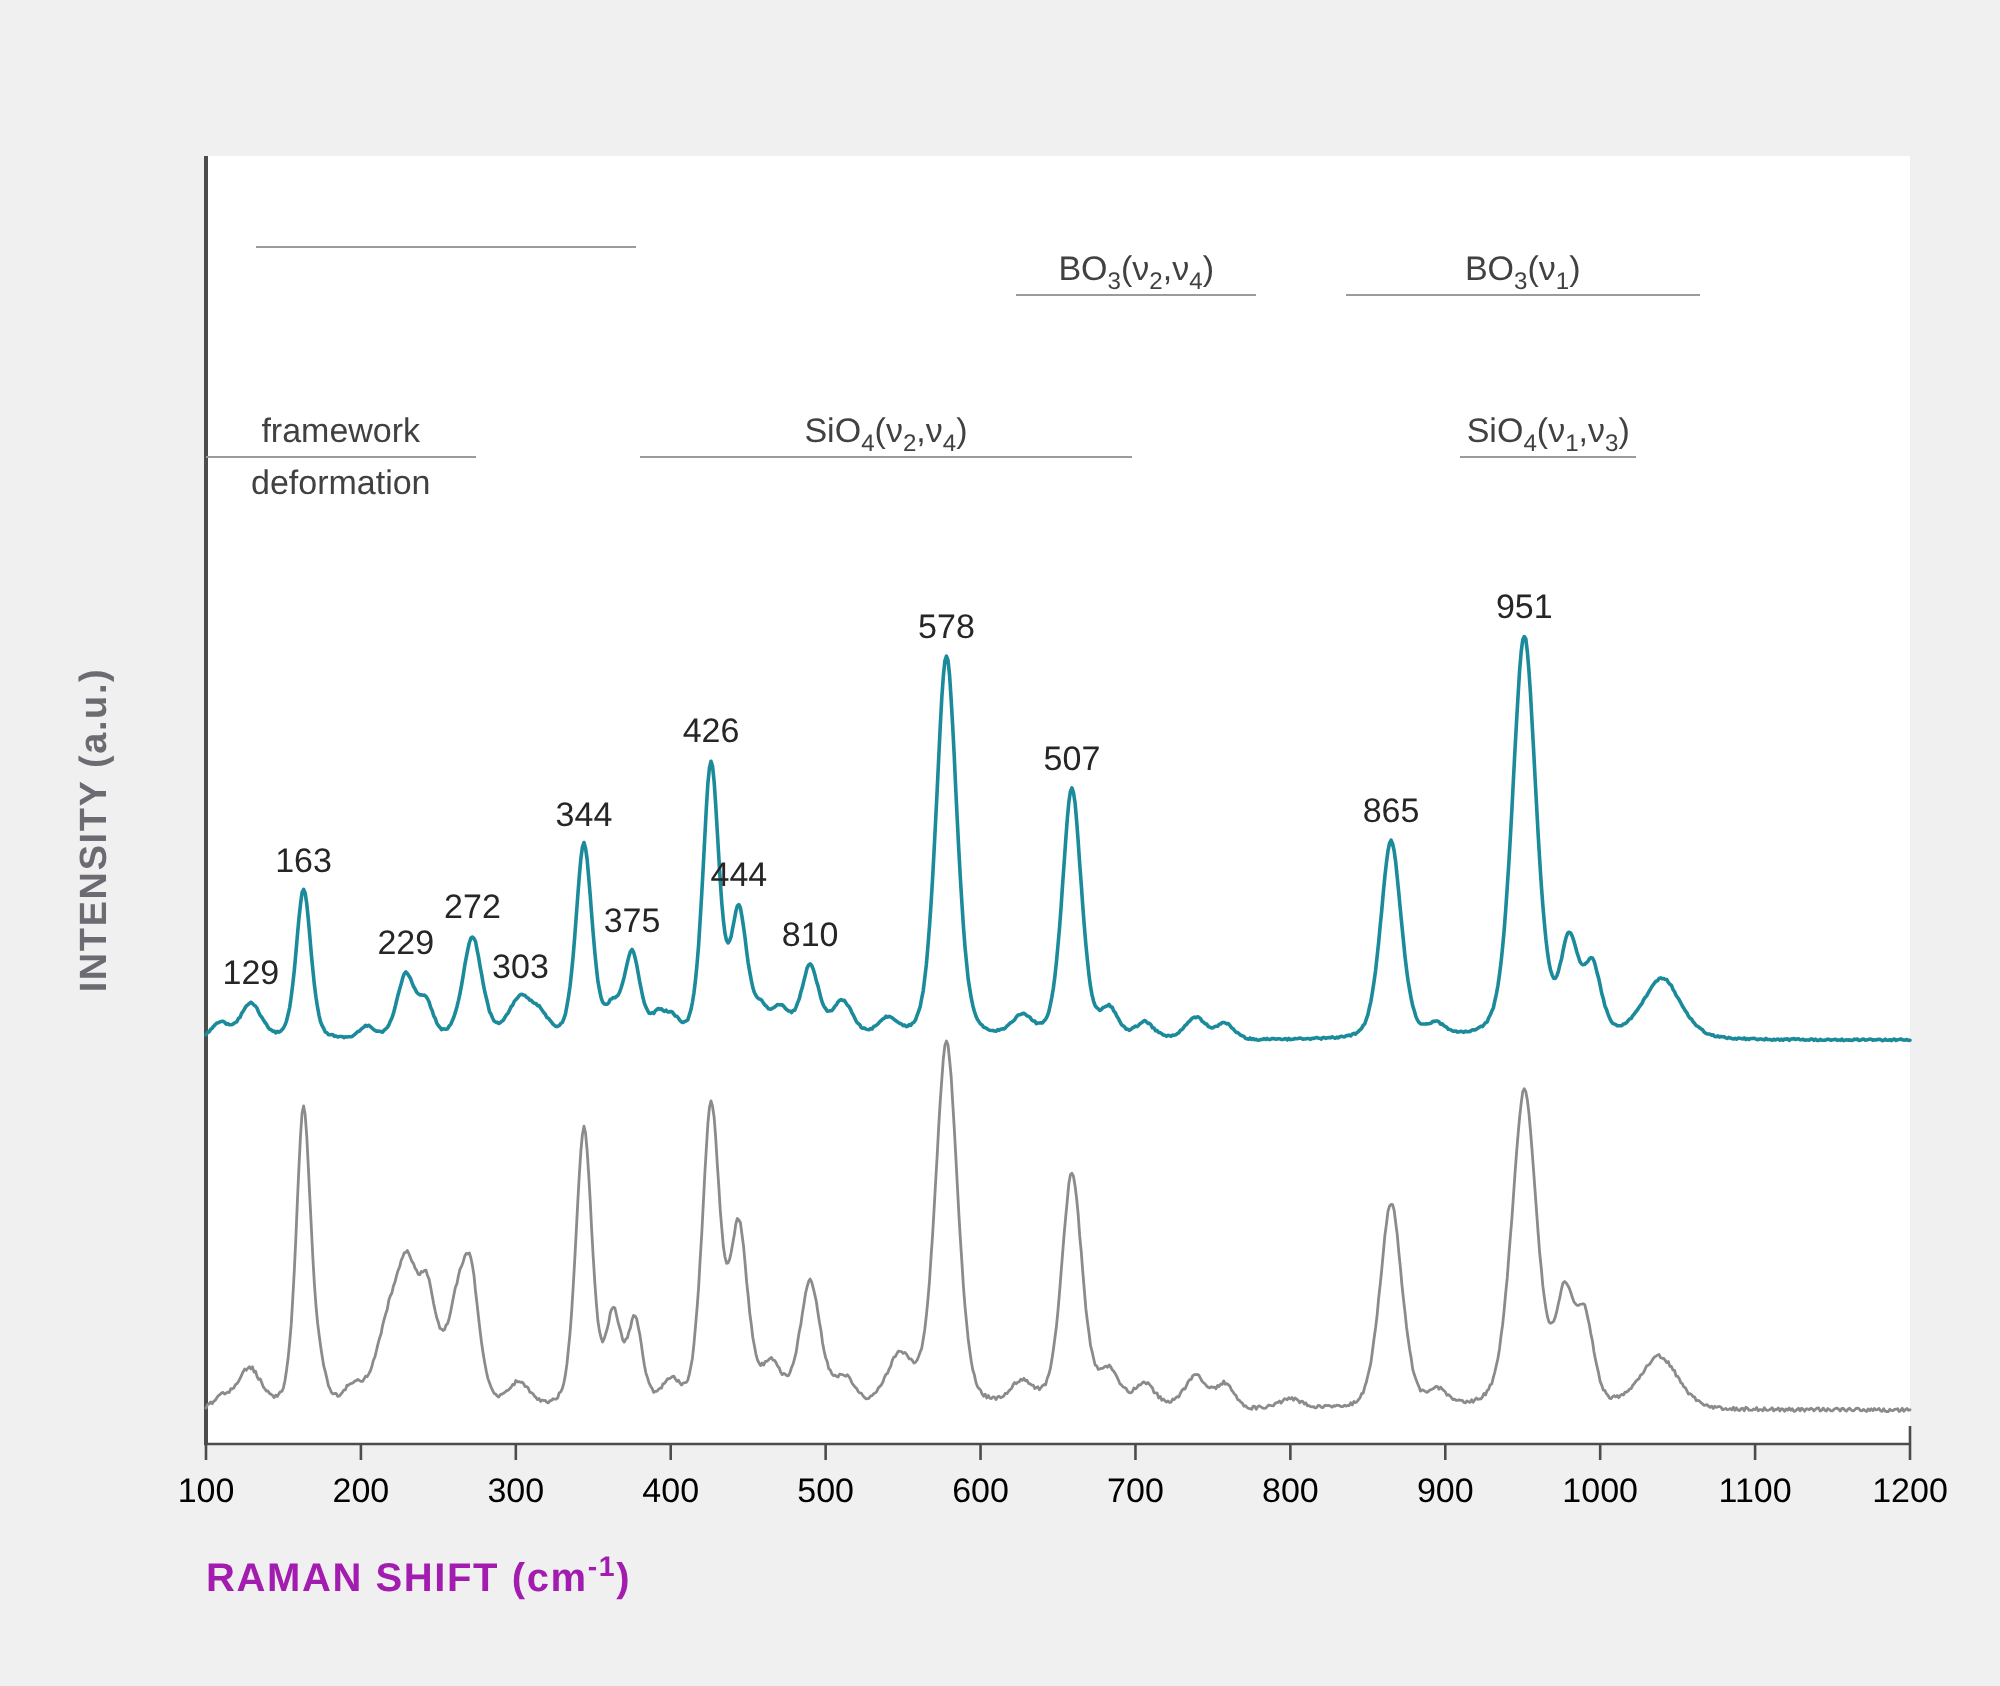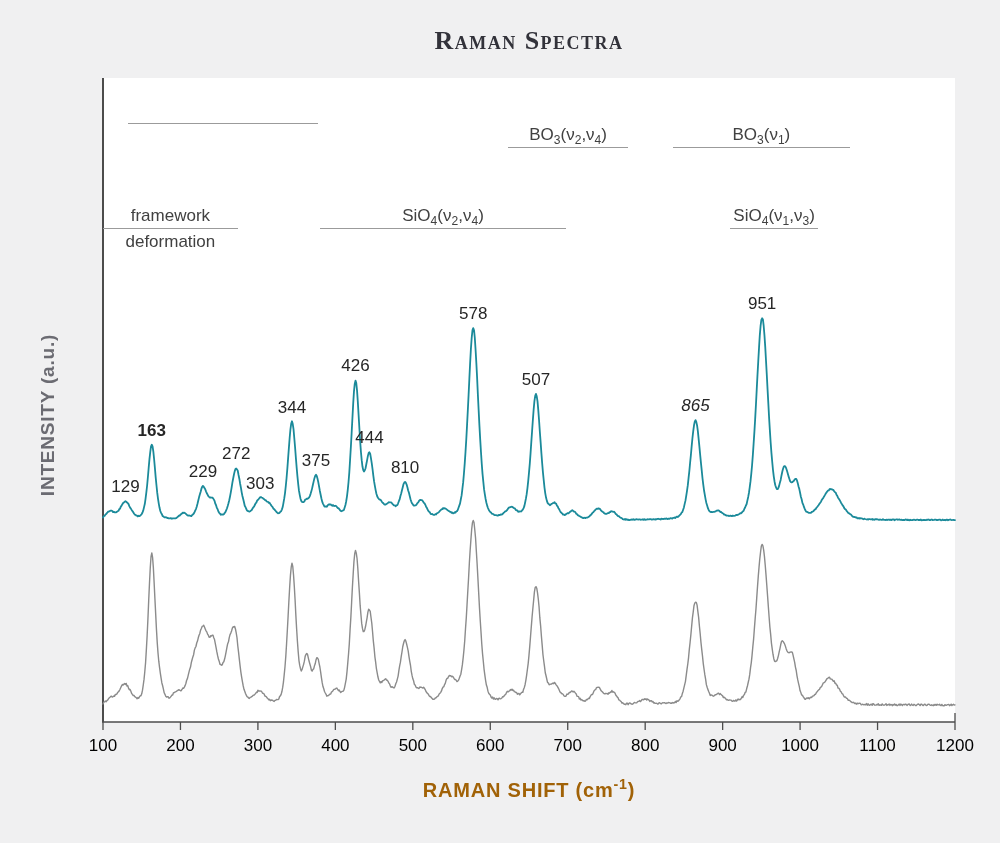--- a/index.html
+++ b/index.html
@@ -8,22 +8,22 @@
     font-family:"Liberation Sans","DejaVu Sans",sans-serif;overflow:hidden;
   }
   .plot-bg{position:absolute;left:103px;top:78px;width:852px;height:644px;background:#ffffff;}
   svg.layer{position:absolute;left:0;top:0;}
   .chart-title{
     position:absolute;left:103px;top:26px;width:852px;text-align:center;
     font-family:"Liberation Serif","DejaVu Serif",serif;font-variant:small-caps;
     font-weight:700;font-size:26px;letter-spacing:1.5px;color:#32323a;
   }
   .x-axis-title{
-    position:absolute;left:103px;top:776px;width:852px;text-align:center;
-    font-size:20px;font-weight:600;letter-spacing:0.8px;color:#a16207;white-space:nowrap;
+    position:absolute;left:103px;top:776px;width:852px;text-align:left;
+    font-size:20px;font-weight:600;letter-spacing:0.8px;color:#a21caf;white-space:nowrap;
   }
   .y-axis-title-wrap{position:absolute;left:18px;top:415px;width:0;height:0;}
   .y-axis-title{
     position:absolute;left:30px;top:0;transform:translate(-50%,-50%) rotate(-90deg);
     font-size:19px;font-weight:600;letter-spacing:0.8px;color:#6b6b72;white-space:nowrap;
   }
   .x-tick-label{
     position:absolute;top:736px;width:70px;margin-left:-35px;text-align:center;
     font-size:17px;color:#000000;
   }
@@ -59,21 +59,20 @@
         <line x1="645.1818181818181" y1="722" x2="645.1818181818181" y2="730" stroke="#4c4c4c" stroke-width="1.3"></line>
         <line x1="722.6363636363636" y1="722" x2="722.6363636363636" y2="730" stroke="#4c4c4c" stroke-width="1.3"></line>
         <line x1="800.0909090909091" y1="722" x2="800.0909090909091" y2="730" stroke="#4c4c4c" stroke-width="1.3"></line>
         <line x1="877.5454545454545" y1="722" x2="877.5454545454545" y2="730" stroke="#4c4c4c" stroke-width="1.3"></line>
         <line x1="955" y1="722" x2="955" y2="730" stroke="#4c4c4c" stroke-width="1.3"></line>
       </g>
     <path id="trace-gray" fill="none" stroke-width="1.4" stroke-linejoin="round" stroke-linecap="round" stroke="#8b8b8b" d="M103.00,704.04L103.77,702.22L104.55,701.86L105.32,701.01L106.10,701.82L106.87,700.64L107.65,700.14L108.42,698.86L109.20,697.84L109.97,697.30L110.75,696.50L111.52,696.19L112.29,697.03L113.07,696.61L113.84,696.05L114.62,696.26L115.39,694.37L116.17,694.45L116.94,693.91L117.72,692.36L118.49,691.79L119.27,690.74L120.04,689.21L120.81,687.53L121.59,685.85L122.36,684.48L123.14,685.12L123.91,684.13L124.69,683.39L125.46,684.48L126.24,683.40L127.01,686.04L127.79,685.63L128.56,688.37L129.33,689.72L130.11,689.45L130.88,691.33L131.66,693.48L132.43,694.42L133.21,695.59L133.98,695.43L134.76,696.73L135.53,697.16L136.31,697.71L137.08,698.80L137.85,697.56L138.63,698.29L139.40,696.91L140.18,695.82L140.95,695.73L141.73,693.83L142.50,690.22L143.28,684.96L144.05,679.15L144.83,671.20L145.60,662.35L146.37,649.38L147.15,635.38L147.92,619.06L148.70,600.53L149.47,583.57L150.25,567.97L151.02,556.69L151.80,552.98L152.57,557.26L153.35,567.65L154.12,582.57L154.89,598.32L155.67,613.74L156.44,629.15L157.22,642.36L157.99,652.79L158.77,661.19L159.54,667.29L160.32,673.15L161.09,678.18L161.87,682.98L162.64,685.77L163.41,689.05L164.19,692.77L164.96,694.35L165.74,696.22L166.51,696.97L167.29,696.75L168.06,696.69L168.84,698.17L169.61,698.03L170.39,697.14L171.16,696.20L171.93,695.01L172.71,694.94L173.48,692.63L174.26,692.64L175.03,691.92L175.81,691.73L176.58,691.35L177.36,690.54L178.13,690.30L178.91,689.66L179.68,690.20L180.45,690.71L181.23,690.71L182.00,689.48L182.78,688.09L183.55,688.37L184.33,687.05L185.10,685.62L185.88,683.52L186.65,680.24L187.43,678.58L188.20,675.38L188.97,672.09L189.75,669.16L190.52,667.01L191.30,662.66L192.07,659.71L192.85,656.93L193.62,654.74L194.40,650.12L195.17,647.89L195.95,646.50L196.72,643.00L197.49,641.05L198.27,637.80L199.04,635.23L199.82,633.41L200.59,630.15L201.37,628.49L202.14,626.41L202.92,626.17L203.69,625.23L204.47,626.93L205.24,628.89L206.01,630.83L206.79,631.85L207.56,634.12L208.34,635.20L209.11,637.16L209.89,637.39L210.66,635.73L211.44,636.06L212.21,635.25L212.99,635.11L213.76,637.76L214.53,639.56L215.31,643.57L216.08,647.72L216.86,651.96L217.63,655.65L218.41,658.98L219.18,661.16L219.96,664.25L220.73,664.46L221.51,665.27L222.28,664.79L223.05,662.50L223.83,661.75L224.60,659.05L225.38,655.54L226.15,651.51L226.93,647.46L227.70,643.66L228.48,641.83L229.25,637.65L230.03,634.60L230.80,633.07L231.57,630.95L232.35,628.14L233.12,626.73L233.90,626.96L234.67,626.43L235.45,629.00L236.22,632.80L237.00,637.74L237.77,645.77L238.55,652.16L239.32,659.19L240.09,665.82L240.87,672.04L241.64,677.14L242.42,681.72L243.19,685.75L243.97,689.31L244.74,691.36L245.52,693.51L246.29,695.19L247.07,696.70L247.84,697.05L248.61,698.04L249.39,698.48L250.16,697.32L250.94,697.11L251.71,696.59L252.49,696.16L253.26,695.29L254.04,695.18L254.81,694.37L255.59,693.59L256.36,692.23L257.13,692.43L257.91,690.27L258.68,690.95L259.46,690.84L260.23,691.12L261.01,691.03L261.78,691.75L262.56,693.30L263.33,693.35L264.11,693.95L264.88,696.06L265.65,696.28L266.43,696.80L267.20,698.04L267.98,698.67L268.75,699.80L269.53,699.28L270.30,700.71L271.08,699.97L271.85,700.26L272.63,700.15L273.40,701.13L274.17,701.44L274.95,700.33L275.72,700.36L276.50,699.37L277.27,699.58L278.05,699.57L278.82,698.99L279.60,696.43L280.37,695.94L281.15,694.35L281.92,691.51L282.69,687.44L283.47,681.95L284.24,674.35L285.02,666.51L285.79,656.35L286.57,643.82L287.34,630.32L288.12,615.97L288.89,601.07L289.67,587.20L290.44,575.40L291.21,567.22L291.99,563.10L292.76,566.41L293.54,574.98L294.31,586.55L295.09,599.97L295.86,615.38L296.64,628.98L297.41,641.28L298.19,651.80L298.96,660.53L299.73,665.45L300.51,668.74L301.28,671.01L302.06,669.47L302.83,666.92L303.61,664.36L304.38,661.14L305.16,656.38L305.93,654.43L306.71,653.58L307.48,654.12L308.25,657.65L309.03,661.04L309.80,663.75L310.58,666.46L311.35,670.00L312.13,671.07L312.90,669.54L313.68,668.90L314.45,665.83L315.23,663.84L316.00,659.94L316.77,657.75L317.55,658.01L318.32,659.31L319.10,663.39L319.87,667.01L320.65,672.05L321.42,677.69L322.20,682.65L322.97,686.54L323.75,688.81L324.52,691.47L325.29,693.00L326.07,694.26L326.84,696.18L327.62,695.64L328.39,695.67L329.17,694.78L329.94,694.11L330.72,694.08L331.49,691.90L332.27,691.69L333.04,690.56L333.81,689.38L334.59,689.40L335.36,688.94L336.14,688.26L336.91,688.06L337.69,689.48L338.46,690.66L339.24,690.11L340.01,691.55L340.79,692.50L341.56,691.60L342.33,691.36L343.11,691.22L343.88,690.11L344.66,687.06L345.43,683.20L346.21,679.08L346.98,671.91L347.76,663.12L348.53,654.04L349.31,643.66L350.08,629.69L350.85,617.37L351.63,602.30L352.40,587.14L353.18,573.99L353.95,561.53L354.73,553.62L355.50,550.42L356.28,553.22L357.05,558.49L357.83,568.53L358.60,581.29L359.37,592.67L360.15,605.42L360.92,614.49L361.70,623.40L362.47,628.38L363.25,631.64L364.02,631.46L364.80,629.68L365.57,626.27L366.35,621.80L367.12,617.56L367.89,612.10L368.67,609.24L369.44,609.97L370.22,611.39L370.99,617.23L371.77,623.05L372.54,631.53L373.32,640.95L374.09,647.86L374.87,656.53L375.64,662.13L376.41,668.74L377.19,672.84L377.96,677.04L378.74,680.00L379.51,681.48L380.29,682.80L381.06,681.54L381.84,682.55L382.61,680.71L383.39,680.66L384.16,680.06L384.93,679.31L385.71,678.71L386.48,680.05L387.26,680.20L388.03,681.31L388.81,683.03L389.58,683.90L390.36,686.10L391.13,687.32L391.91,686.67L392.68,687.14L393.45,687.81L394.23,687.88L395.00,686.25L395.78,683.71L396.55,682.01L397.33,679.07L398.10,676.05L398.88,670.57L399.65,665.78L400.43,662.19L401.20,656.57L401.97,652.00L402.75,646.77L403.52,643.50L404.30,640.76L405.07,639.53L405.85,641.10L406.62,644.02L407.40,647.30L408.17,650.80L408.95,656.33L409.72,661.09L410.49,665.25L411.27,671.33L412.04,675.41L412.82,678.83L413.59,680.73L414.37,684.40L415.14,684.96L415.92,686.91L416.69,687.77L417.47,687.62L418.24,688.14L419.01,688.50L419.79,687.04L420.56,687.23L421.34,687.31L422.11,687.71L422.89,688.12L423.66,687.33L424.44,688.29L425.21,689.57L425.99,691.55L426.76,692.51L427.53,693.56L428.31,694.14L429.08,695.73L429.86,696.48L430.63,696.52L431.41,697.81L432.18,698.60L432.96,699.42L433.73,699.28L434.51,699.16L435.28,698.01L436.05,697.79L436.83,696.87L437.60,696.49L438.38,695.73L439.15,693.95L439.93,693.25L440.70,692.36L441.48,690.93L442.25,688.54L443.03,687.11L443.80,686.65L444.57,684.54L445.35,683.15L446.12,680.14L446.90,678.54L447.67,678.36L448.45,676.79L449.22,675.55L450.00,675.73L450.77,675.80L451.55,676.73L452.32,676.21L453.09,676.89L453.87,678.13L454.64,679.48L455.42,679.41L456.19,680.23L456.97,681.56L457.74,681.13L458.52,680.12L459.29,678.21L460.07,676.07L460.84,674.21L461.61,669.61L462.39,664.69L463.16,657.91L463.94,650.08L464.71,640.94L465.49,628.97L466.26,618.11L467.04,604.68L467.81,591.00L468.59,577.77L469.36,563.03L470.13,550.48L470.91,539.64L471.68,529.25L472.46,522.63L473.23,520.52L474.01,522.50L474.78,529.79L475.56,538.00L476.33,550.95L477.11,563.71L477.88,577.82L478.65,592.18L479.43,607.05L480.20,619.72L480.98,631.61L481.75,643.76L482.53,653.59L483.30,661.29L484.08,669.36L484.85,675.12L485.63,680.60L486.40,685.01L487.17,687.31L487.95,691.13L488.72,693.33L489.50,694.23L490.27,694.95L491.05,696.99L491.82,698.12L492.60,697.10L493.37,699.01L494.15,697.77L494.92,699.06L495.69,699.28L496.47,698.43L497.24,698.58L498.02,699.81L498.79,698.43L499.57,698.14L500.34,698.89L501.12,698.54L501.89,698.01L502.67,696.64L503.44,696.84L504.21,695.73L504.99,694.88L505.76,694.25L506.54,692.44L507.31,691.28L508.09,691.87L508.86,691.16L509.64,690.87L510.41,689.56L511.19,690.14L511.96,689.13L512.73,690.42L513.51,690.14L514.28,691.66L515.06,691.93L515.83,692.51L516.61,692.55L517.38,694.25L518.16,693.75L518.93,693.39L519.71,694.88L520.48,693.86L521.25,692.85L522.03,692.26L522.80,692.41L523.58,689.25L524.35,687.40L525.13,684.47L525.90,680.05L526.68,674.88L527.45,669.02L528.23,663.06L529.00,655.15L529.77,646.13L530.55,636.22L531.32,626.42L532.10,616.73L532.87,608.28L533.65,600.12L534.42,591.85L535.20,587.42L535.97,586.62L536.75,588.22L537.52,592.84L538.29,599.02L539.07,607.00L539.84,617.94L540.62,625.81L541.39,635.95L542.17,645.12L542.94,654.49L543.72,660.78L544.49,666.37L545.27,672.79L546.04,675.76L546.81,679.25L547.59,682.60L548.36,682.88L549.14,684.72L549.91,684.46L550.69,684.17L551.46,684.13L552.24,683.39L553.01,683.06L553.79,683.64L554.56,682.46L555.33,683.38L556.11,684.87L556.88,685.65L557.66,686.89L558.43,688.30L559.21,690.03L559.98,691.95L560.76,692.49L561.53,693.50L562.31,693.77L563.08,694.26L563.85,695.68L564.63,696.33L565.40,696.39L566.18,695.82L566.95,694.03L567.73,694.41L568.50,693.79L569.28,692.46L570.05,692.57L570.83,691.87L571.60,690.95L572.37,691.20L573.15,691.96L573.92,691.24L574.70,692.11L575.47,693.13L576.25,693.98L577.02,696.40L577.80,696.41L578.57,696.60L579.35,699.00L580.12,698.20L580.89,700.10L581.67,699.52L582.44,700.34L583.22,701.02L583.99,700.48L584.77,701.26L585.54,701.04L586.32,699.51L587.09,699.81L587.87,698.93L588.64,698.27L589.41,698.53L590.19,696.60L590.96,695.26L591.74,694.36L592.51,694.53L593.29,692.69L594.06,690.82L594.84,689.85L595.61,689.68L596.39,687.81L597.16,687.36L597.93,687.32L598.71,687.18L599.48,687.63L600.26,689.19L601.03,690.62L601.81,691.36L602.58,692.01L603.36,693.06L604.13,693.70L604.91,693.94L605.68,693.37L606.45,693.67L607.23,693.54L608.00,694.35L608.78,692.77L609.55,693.24L610.33,692.04L611.10,692.20L611.88,690.46L612.65,692.14L613.43,691.80L614.20,692.35L614.97,693.08L615.75,695.02L616.52,695.98L617.30,697.14L618.07,697.83L618.85,699.88L619.62,700.10L620.40,701.06L621.17,701.52L621.95,703.13L622.72,702.82L623.49,703.64L624.27,704.19L625.04,704.31L625.82,704.68L626.59,703.08L627.37,703.14L628.14,704.67L628.92,703.29L629.69,702.95L630.47,703.42L631.24,703.98L632.01,704.18L632.79,704.10L633.56,703.32L634.34,702.49L635.11,702.69L635.89,702.85L636.66,702.91L637.44,701.83L638.21,701.36L638.99,701.21L639.76,700.46L640.53,701.59L641.31,700.59L642.08,699.48L642.86,699.42L643.63,699.88L644.41,698.83L645.18,699.39L645.96,698.77L646.73,700.09L647.51,698.98L648.28,699.54L649.05,700.16L649.83,701.44L650.60,700.60L651.38,700.69L652.15,701.99L652.93,701.42L653.70,702.97L654.48,702.75L655.25,703.35L656.03,703.42L656.80,703.31L657.57,703.97L658.35,703.78L659.12,702.65L659.90,702.86L660.67,703.68L661.45,703.78L662.22,702.87L663.00,702.73L663.77,702.84L664.55,702.66L665.32,703.17L666.09,703.57L666.87,702.83L667.64,703.05L668.42,702.56L669.19,702.67L669.97,702.94L670.74,703.32L671.52,703.30L672.29,702.56L673.07,703.03L673.84,702.75L674.61,702.76L675.39,701.41L676.16,702.49L676.94,700.72L677.71,701.31L678.49,700.87L679.26,699.81L680.04,698.85L680.81,696.80L681.59,696.56L682.36,693.45L683.13,691.16L683.91,687.85L684.68,684.67L685.46,681.34L686.23,675.41L687.01,669.36L687.78,664.01L688.56,657.55L689.33,649.11L690.11,642.21L690.88,634.68L691.65,626.26L692.43,617.82L693.20,612.16L693.98,605.71L694.75,603.12L695.53,602.21L696.30,602.37L697.08,605.18L697.85,611.37L698.63,617.38L699.40,626.04L700.17,633.47L700.95,642.27L701.72,649.43L702.50,656.05L703.27,663.60L704.05,669.23L704.82,674.69L705.60,679.16L706.37,684.66L707.15,687.29L707.92,689.44L708.69,691.46L709.47,693.33L710.24,695.54L711.02,694.92L711.79,695.21L712.57,695.70L713.34,696.22L714.12,695.78L714.89,695.01L715.67,694.80L716.44,694.37L717.21,693.90L717.99,693.21L718.76,693.28L719.54,694.58L720.31,693.59L721.09,694.58L721.86,695.22L722.64,695.90L723.41,697.62L724.19,697.28L724.96,697.90L725.73,698.78L726.51,699.78L727.28,699.56L728.06,700.20L728.83,700.21L729.61,699.90L730.38,700.16L731.16,700.15L731.93,701.19L732.71,701.40L733.48,700.44L734.25,700.95L735.03,701.14L735.80,699.88L736.58,701.10L737.35,699.99L738.13,699.00L738.90,699.73L739.68,699.50L740.45,699.45L741.23,698.43L742.00,696.70L742.77,697.47L743.55,695.29L744.32,694.70L745.10,692.41L745.87,692.02L746.65,688.79L747.42,686.00L748.20,682.49L748.97,679.16L749.75,674.44L750.52,667.89L751.29,662.57L752.07,655.07L752.84,646.57L753.62,638.94L754.39,628.35L755.17,618.48L755.94,609.26L756.72,598.10L757.49,586.90L758.27,576.40L759.04,567.18L759.81,558.57L760.59,551.71L761.36,545.95L762.14,544.36L762.91,545.84L763.69,550.14L764.46,556.57L765.24,565.25L766.01,574.92L766.79,585.30L767.56,595.79L768.33,606.45L769.11,616.97L769.88,627.00L770.66,634.36L771.43,643.07L772.21,648.93L772.98,654.23L773.76,658.46L774.53,661.10L775.31,661.61L776.08,661.25L776.85,660.67L777.63,658.53L778.40,655.58L779.18,651.89L779.95,648.58L780.73,644.54L781.50,641.47L782.28,640.74L783.05,641.44L783.83,642.62L784.60,644.01L785.37,646.12L786.15,648.65L786.92,650.81L787.70,651.88L788.47,652.63L789.25,652.71L790.02,652.18L790.80,652.06L791.57,651.87L792.35,652.33L793.12,655.33L793.89,658.93L794.67,662.36L795.44,667.04L796.22,670.48L796.99,675.87L797.77,679.95L798.54,683.31L799.32,686.71L800.09,690.80L800.87,692.59L801.64,695.01L802.41,695.15L803.19,696.80L803.96,697.62L804.74,699.06L805.51,699.26L806.29,698.30L807.06,697.84L807.84,698.42L808.61,697.76L809.39,698.86L810.16,697.70L810.93,697.15L811.71,697.49L812.48,696.10L813.26,696.00L814.03,695.53L814.81,694.49L815.58,694.28L816.36,692.65L817.13,691.81L817.91,690.69L818.68,689.85L819.45,689.43L820.23,687.64L821.00,687.13L821.78,686.32L822.55,684.57L823.33,682.90L824.10,682.61L824.88,682.05L825.65,680.83L826.43,679.54L827.20,678.53L827.97,678.12L828.75,677.50L829.52,677.27L830.30,678.86L831.07,679.14L831.85,679.19L832.62,680.22L833.40,681.29L834.17,680.79L834.95,683.18L835.72,683.23L836.49,685.09L837.27,685.22L838.04,688.10L838.82,688.12L839.59,689.25L840.37,691.29L841.14,691.80L841.92,693.52L842.69,693.85L843.47,695.47L844.24,697.01L845.01,696.82L845.79,697.32L846.56,698.40L847.34,698.46L848.11,700.32L848.89,700.21L849.66,700.41L850.44,701.35L851.21,701.87L851.99,702.62L852.76,702.56L853.53,702.30L854.31,703.13L855.08,703.67L855.86,703.08L856.63,704.22L857.41,703.17L858.18,703.68L858.96,703.37L859.73,703.18L860.51,703.62L861.28,704.84L862.05,704.57L862.83,704.20L863.60,704.76L864.38,704.69L865.15,704.29L865.93,704.90L866.70,703.59L867.48,705.18L868.25,703.96L869.03,705.09L869.80,705.26L870.57,704.36L871.35,704.14L872.12,705.36L872.90,703.66L873.67,703.98L874.45,705.02L875.22,705.11L876.00,705.16L876.77,704.51L877.55,704.76L878.32,703.78L879.09,705.38L879.87,704.84L880.64,704.84L881.42,705.38L882.19,703.86L882.97,704.92L883.74,705.22L884.52,705.01L885.29,704.56L886.07,703.84L886.84,705.45L887.61,704.70L888.39,704.77L889.16,703.98L889.94,705.46L890.71,704.39L891.49,704.58L892.26,705.64L893.04,704.50L893.81,705.10L894.59,704.00L895.36,705.16L896.13,704.41L896.91,705.66L897.68,705.55L898.46,704.78L899.23,704.11L900.01,705.41L900.78,704.09L901.56,704.65L902.33,705.61L903.11,704.40L903.88,704.47L904.65,704.90L905.43,704.09L906.20,704.48L906.98,705.42L907.75,704.68L908.53,704.11L909.30,703.98L910.08,705.52L910.85,705.13L911.63,704.08L912.40,705.09L913.17,705.49L913.95,704.29L914.72,704.78L915.50,705.47L916.27,705.44L917.05,704.64L917.82,704.22L918.60,704.06L919.37,704.68L920.15,705.54L920.92,704.16L921.69,704.25L922.47,705.09L923.24,705.55L924.02,704.61L924.79,704.10L925.57,704.93L926.34,705.48L927.12,705.22L927.89,704.33L928.67,704.11L929.44,704.32L930.21,705.30L930.99,705.43L931.76,704.68L932.54,705.32L933.31,705.74L934.09,704.44L934.86,705.32L935.64,704.40L936.41,705.31L937.19,704.22L937.96,704.92L938.73,704.86L939.51,704.21L940.28,705.38L941.06,705.70L941.83,704.39L942.61,705.60L943.38,705.76L944.16,705.75L944.93,704.62L945.71,705.24L946.48,705.29L947.25,704.69L948.03,704.63L948.80,704.37L949.58,705.75L950.35,705.19L951.13,704.17L951.90,705.64L952.68,704.80L953.45,704.27L954.23,705.12L955.00,704.90"></path>
     <path id="trace-teal" fill="none" stroke-width="1.8" stroke-linejoin="round" stroke-linecap="round" stroke="#1b8a9a" d="M103.00,517.47L103.77,516.15L104.55,515.99L105.32,514.64L106.10,514.10L106.87,513.09L107.65,512.23L108.42,511.53L109.20,511.40L109.97,510.94L110.75,510.68L111.52,510.69L112.29,511.04L113.07,512.11L113.84,511.78L114.62,512.35L115.39,512.38L116.17,512.28L116.94,511.70L117.72,511.23L118.49,510.80L119.27,509.13L120.04,508.68L120.81,506.69L121.59,505.61L122.36,504.27L123.14,503.02L123.91,502.43L124.69,501.72L125.46,501.16L126.24,501.72L127.01,502.56L127.79,503.13L128.56,504.14L129.33,506.13L130.11,507.68L130.88,508.58L131.66,509.92L132.43,511.12L133.21,512.07L133.98,513.54L134.76,514.58L135.53,514.84L136.31,515.54L137.08,515.54L137.85,516.43L138.63,515.71L139.40,516.07L140.18,515.68L140.95,514.92L141.73,513.99L142.50,512.50L143.28,510.39L144.05,507.14L144.83,503.77L145.60,498.37L146.37,492.20L147.15,485.26L147.92,476.74L148.70,467.68L149.47,459.16L150.25,452.13L151.02,446.31L151.80,444.71L152.57,446.48L153.35,451.63L154.12,459.26L154.89,467.86L155.67,477.14L156.44,485.03L157.22,492.66L157.99,498.65L158.77,503.60L159.54,507.79L160.32,511.03L161.09,512.89L161.87,514.22L162.64,516.07L163.41,516.31L164.19,517.32L164.96,517.36L165.74,517.26L166.51,517.43L167.29,518.18L168.06,517.98L168.84,518.47L169.61,518.28L170.39,518.27L171.16,518.25L171.93,518.79L172.71,518.44L173.48,518.47L174.26,518.36L175.03,518.40L175.81,518.32L176.58,517.86L177.36,517.15L178.13,516.52L178.91,515.75L179.68,515.59L180.45,514.69L181.23,514.06L182.00,513.54L182.78,512.63L183.55,513.08L184.33,512.64L185.10,513.20L185.88,513.91L186.65,514.67L187.43,515.13L188.20,515.64L188.97,515.51L189.75,515.59L190.52,515.77L191.30,516.12L192.07,515.10L192.85,514.49L193.62,513.77L194.40,512.53L195.17,510.58L195.95,509.03L196.72,506.72L197.49,503.79L198.27,500.52L199.04,497.34L199.82,494.56L200.59,491.90L201.37,488.93L202.14,486.83L202.92,485.96L203.69,486.74L204.47,487.96L205.24,489.23L206.01,491.34L206.79,493.29L207.56,494.52L208.34,496.13L209.11,496.85L209.89,497.49L210.66,497.42L211.44,497.60L212.21,497.55L212.99,498.18L213.76,499.39L214.53,500.86L215.31,503.64L216.08,505.25L216.86,507.90L217.63,509.19L218.41,511.56L219.18,512.82L219.96,513.59L220.73,514.80L221.51,514.39L222.28,514.49L223.05,514.63L223.83,514.27L224.60,513.03L225.38,512.17L226.15,510.41L226.93,508.53L227.70,506.08L228.48,503.33L229.25,500.19L230.03,496.51L230.80,492.44L231.57,487.93L232.35,482.84L233.12,478.74L233.90,474.77L234.67,471.35L235.45,469.03L236.22,468.51L237.00,469.31L237.77,470.74L238.55,474.99L239.32,478.70L240.09,483.47L240.87,487.46L241.64,492.11L242.42,495.99L243.19,499.09L243.97,502.28L244.74,505.77L245.52,507.13L246.29,509.01L247.07,510.54L247.84,511.06L248.61,511.18L249.39,511.68L250.16,511.28L250.94,510.62L251.71,510.03L252.49,508.58L253.26,507.39L254.04,506.56L254.81,504.99L255.59,503.31L256.36,502.55L257.13,500.71L257.91,499.82L258.68,499.01L259.46,498.02L260.23,497.26L261.01,497.18L261.78,497.53L262.56,497.77L263.33,498.70L264.11,499.06L264.88,500.08L265.65,500.13L266.43,501.11L267.20,501.72L267.98,501.79L268.75,502.90L269.53,502.73L270.30,504.02L271.08,505.12L271.85,506.25L272.63,507.09L273.40,508.71L274.17,509.14L274.95,510.07L275.72,510.99L276.50,512.03L277.27,512.67L278.05,513.25L278.82,513.17L279.60,512.85L280.37,511.77L281.15,511.26L281.92,509.37L282.69,507.07L283.47,502.90L284.24,498.45L285.02,493.12L285.79,485.99L286.57,478.02L287.34,468.63L288.12,458.18L288.89,447.88L289.67,437.80L290.44,429.29L291.21,423.59L291.99,421.25L292.76,424.08L293.54,429.44L294.31,438.21L295.09,447.47L295.86,457.59L296.64,467.32L297.41,476.18L298.19,483.87L298.96,490.70L299.73,494.82L300.51,498.69L301.28,500.90L302.06,501.93L302.83,502.11L303.61,502.07L304.38,501.37L305.16,499.67L305.93,499.42L306.71,498.73L307.48,498.90L308.25,498.22L309.03,497.62L309.80,496.11L310.58,493.87L311.35,491.23L312.13,488.37L312.90,484.78L313.68,481.35L314.45,478.16L315.23,475.75L316.00,474.75L316.77,475.93L317.55,478.84L318.32,482.29L319.10,486.61L319.87,490.96L320.65,494.75L321.42,498.51L322.20,501.61L322.97,503.55L323.75,505.12L324.52,506.63L325.29,506.68L326.07,506.33L326.84,506.74L327.62,505.45L328.39,504.77L329.17,504.25L329.94,504.58L330.72,504.40L331.49,505.26L332.27,505.71L333.04,505.05L333.81,505.92L334.59,505.99L335.36,505.74L336.14,506.03L336.91,507.04L337.69,508.05L338.46,508.18L339.24,509.08L340.01,510.21L340.79,511.01L341.56,511.24L342.33,510.77L343.11,510.44L343.88,509.98L344.66,507.53L345.43,505.04L346.21,501.25L346.98,496.36L347.76,489.84L348.53,481.97L349.31,472.41L350.08,460.02L350.85,447.15L351.63,433.21L352.40,418.57L353.18,403.86L353.95,391.61L354.73,383.96L355.50,380.64L356.28,383.11L357.05,390.60L357.83,402.04L358.60,415.00L359.37,427.93L360.15,440.83L360.92,451.79L361.70,460.18L362.47,466.56L363.25,470.13L364.02,471.46L364.80,470.31L365.57,468.19L366.35,464.00L367.12,460.12L367.89,455.86L368.67,452.94L369.44,452.29L370.22,453.99L370.99,458.31L371.77,463.44L372.54,469.02L373.32,475.68L374.09,481.43L374.87,485.93L375.64,490.10L376.41,493.75L377.19,496.23L377.96,497.74L378.74,498.86L379.51,499.49L380.29,499.62L381.06,500.41L381.84,501.71L382.61,502.69L383.39,503.25L384.16,504.36L384.93,504.56L385.71,504.48L386.48,504.01L387.26,503.58L388.03,502.91L388.81,502.24L389.58,502.38L390.36,502.42L391.13,502.44L391.91,503.19L392.68,504.17L393.45,504.92L394.23,505.45L395.00,505.49L395.78,506.24L396.55,505.27L397.33,505.10L398.10,503.29L398.88,501.19L399.65,499.38L400.43,496.00L401.20,493.58L401.97,490.32L402.75,487.31L403.52,484.05L404.30,482.54L405.07,481.91L405.85,482.73L406.62,484.58L407.40,487.20L408.17,490.43L408.95,492.80L409.72,495.93L410.49,499.15L411.27,501.59L412.04,503.32L412.82,504.25L413.59,505.62L414.37,505.54L415.14,505.39L415.92,505.30L416.69,504.35L417.47,503.10L418.24,502.38L419.01,500.96L419.79,500.16L420.56,499.81L421.34,500.22L422.11,500.18L422.89,501.32L423.66,502.56L424.44,503.23L425.21,504.52L425.99,506.44L426.76,507.72L427.53,509.37L428.31,510.96L429.08,511.73L429.86,512.33L430.63,513.83L431.41,514.14L432.18,513.99L432.96,514.56L433.73,514.79L434.51,514.86L435.28,514.27L436.05,514.50L436.83,513.31L437.60,512.95L438.38,512.51L439.15,511.78L439.93,510.83L440.70,510.15L441.48,509.43L442.25,509.09L443.03,508.08L443.80,508.57L444.57,508.21L445.35,508.51L446.12,508.92L446.90,509.57L447.67,510.19L448.45,510.70L449.22,511.23L450.00,511.80L450.77,511.99L451.55,512.82L452.32,512.50L453.09,513.30L453.87,513.08L454.64,512.28L455.42,512.66L456.19,511.53L456.97,511.18L457.74,510.04L458.52,507.75L459.29,505.64L460.07,503.41L460.84,499.27L461.61,495.42L462.39,488.95L463.16,482.39L463.94,473.48L464.71,463.57L465.49,452.28L466.26,439.81L467.04,425.42L467.81,410.46L468.59,394.97L469.36,378.88L470.13,363.06L470.91,348.68L471.68,338.02L472.46,330.38L473.23,328.06L474.01,330.21L474.78,337.53L475.56,349.44L476.33,362.77L477.11,377.84L477.88,394.71L478.65,410.19L479.43,425.58L480.20,439.38L480.98,451.95L481.75,463.76L482.53,473.81L483.30,481.57L484.08,489.43L484.85,494.32L485.63,498.98L486.40,502.72L487.17,505.62L487.95,508.00L488.72,509.69L489.50,510.90L490.27,511.99L491.05,512.47L491.82,513.65L492.60,513.82L493.37,514.24L494.15,514.83L494.92,515.16L495.69,515.22L496.47,515.25L497.24,515.52L498.02,515.60L498.79,514.84L499.57,515.18L500.34,514.66L501.12,514.43L501.89,514.51L502.67,513.96L503.44,513.06L504.21,512.42L504.99,511.59L505.76,511.15L506.54,510.63L507.31,509.85L508.09,508.58L508.86,507.63L509.64,507.38L510.41,507.21L511.19,506.81L511.96,506.70L512.73,507.12L513.51,507.95L514.28,508.20L515.06,508.64L515.83,509.97L516.61,510.42L517.38,510.51L518.16,511.82L518.93,511.49L519.71,511.51L520.48,511.34L521.25,511.48L522.03,510.48L522.80,509.64L523.58,508.17L524.35,506.09L525.13,502.54L525.90,498.69L526.68,494.14L527.45,488.12L528.23,480.86L529.00,472.59L529.77,463.80L530.55,453.43L531.32,441.85L532.10,431.01L532.87,419.91L533.65,409.46L534.42,401.17L535.20,395.76L535.97,393.93L536.75,396.34L537.52,401.33L538.29,410.12L539.07,420.45L539.84,431.80L540.62,442.08L541.39,453.10L542.17,463.21L542.94,472.31L543.72,480.18L544.49,487.54L545.27,493.33L546.04,497.59L546.81,500.65L547.59,502.89L548.36,503.80L549.14,504.41L549.91,505.24L550.69,504.76L551.46,503.78L552.24,503.56L553.01,503.11L553.79,502.93L554.56,502.19L555.33,503.39L556.11,503.64L556.88,505.53L557.66,506.36L558.43,508.17L559.21,509.29L559.98,510.84L560.76,512.27L561.53,512.92L562.31,513.47L563.08,514.65L563.85,514.52L564.63,515.16L565.40,514.76L566.18,514.03L566.95,513.57L567.73,513.06L568.50,513.31L569.28,512.64L570.05,511.81L570.83,511.38L571.60,510.66L572.37,510.23L573.15,510.85L573.92,511.67L574.70,511.65L575.47,512.36L576.25,513.92L577.02,514.03L577.80,515.40L578.57,515.33L579.35,516.23L580.12,516.40L580.89,516.88L581.67,517.47L582.44,517.66L583.22,518.15L583.99,517.65L584.77,517.83L585.54,518.09L586.32,517.53L587.09,517.60L587.87,517.42L588.64,516.77L589.41,516.42L590.19,515.23L590.96,514.83L591.74,513.93L592.51,512.79L593.29,512.29L594.06,511.15L594.84,510.56L595.61,509.58L596.39,508.91L597.16,508.59L597.93,508.89L598.71,508.35L599.48,508.71L600.26,509.30L601.03,510.62L601.81,511.14L602.58,511.93L603.36,512.04L604.13,513.24L604.91,513.56L605.68,513.92L606.45,513.96L607.23,513.35L608.00,513.13L608.78,513.15L609.55,512.12L610.33,512.04L611.10,511.22L611.88,511.29L612.65,511.51L613.43,511.92L614.20,511.76L614.97,512.76L615.75,513.93L616.52,514.34L617.30,515.33L618.07,516.19L618.85,516.24L619.62,516.97L620.40,517.63L621.17,517.90L621.95,518.23L622.72,519.18L623.49,519.41L624.27,519.63L625.04,518.99L625.82,519.75L626.59,519.27L627.37,519.84L628.14,519.65L628.92,520.11L629.69,519.99L630.47,519.75L631.24,519.77L632.01,519.32L632.79,519.74L633.56,519.19L634.34,519.73L635.11,519.76L635.89,519.31L636.66,519.24L637.44,519.43L638.21,519.58L638.99,519.37L639.76,519.35L640.53,519.74L641.31,519.72L642.08,519.54L642.86,519.24L643.63,519.92L644.41,519.18L645.18,519.87L645.96,519.65L646.73,519.62L647.51,519.24L648.28,519.36L649.05,519.28L649.83,519.04L650.60,519.11L651.38,519.57L652.15,519.50L652.93,519.44L653.70,519.22L654.48,519.28L655.25,519.66L656.03,519.10L656.80,519.25L657.57,518.95L658.35,518.77L659.12,519.07L659.90,519.11L660.67,519.57L661.45,518.73L662.22,518.78L663.00,519.19L663.77,518.86L664.55,518.72L665.32,518.94L666.09,518.40L666.87,518.82L667.64,519.09L668.42,518.57L669.19,518.96L669.97,518.38L670.74,518.14L671.52,518.33L672.29,518.52L673.07,517.80L673.84,517.85L674.61,517.49L675.39,517.99L676.16,517.05L676.94,516.65L677.71,517.08L678.49,516.29L679.26,515.69L680.04,514.91L680.81,514.20L681.59,512.68L682.36,511.99L683.13,509.66L683.91,507.43L684.68,503.89L685.46,500.66L686.23,495.92L687.01,490.83L687.78,485.38L688.56,478.21L689.33,471.11L690.11,462.72L690.88,455.10L691.65,446.30L692.43,438.26L693.20,431.45L693.98,425.54L694.75,421.66L695.53,420.10L696.30,421.88L697.08,425.49L697.85,431.10L698.63,438.84L699.40,446.61L700.17,454.83L700.95,462.83L701.72,470.40L702.50,478.24L703.27,484.66L704.05,490.50L704.82,494.91L705.60,499.36L706.37,502.95L707.15,505.41L707.92,508.18L708.69,509.93L709.47,511.17L710.24,511.83L711.02,512.00L711.79,511.97L712.57,512.04L713.34,511.95L714.12,511.90L714.89,511.70L715.67,511.50L716.44,510.67L717.21,510.71L717.99,510.49L718.76,510.50L719.54,510.96L720.31,512.11L721.09,511.92L721.86,512.76L722.64,513.27L723.41,513.62L724.19,514.65L724.96,514.72L725.73,515.15L726.51,515.61L727.28,515.58L728.06,515.57L728.83,516.06L729.61,515.85L730.38,515.62L731.16,515.83L731.93,516.18L732.71,515.58L733.48,515.90L734.25,515.80L735.03,515.71L735.80,515.16L736.58,514.91L737.35,515.01L738.13,514.67L738.90,514.17L739.68,513.63L740.45,513.15L741.23,513.29L742.00,512.32L742.77,511.34L743.55,511.01L744.32,508.94L745.10,507.50L745.87,505.67L746.65,504.00L747.42,500.40L748.20,496.96L748.97,492.73L749.75,487.24L750.52,481.17L751.29,473.66L752.07,465.25L752.84,455.13L753.62,443.61L754.39,431.90L755.17,418.88L755.94,404.79L756.72,389.62L757.49,374.89L758.27,360.95L759.04,347.67L759.81,335.06L760.59,325.91L761.36,319.98L762.14,318.27L762.91,319.48L763.69,325.97L764.46,335.36L765.24,346.86L766.01,360.77L766.79,374.68L767.56,389.34L768.33,403.40L769.11,417.93L769.88,430.61L770.66,442.51L771.43,452.87L772.21,461.77L772.98,469.83L773.76,476.32L774.53,481.49L775.31,485.26L776.08,487.48L776.85,489.13L777.63,489.19L778.40,487.91L779.18,485.65L779.95,482.39L780.73,479.66L781.50,475.46L782.28,471.76L783.05,468.70L783.83,466.52L784.60,466.10L785.37,466.54L786.15,468.18L786.92,470.45L787.70,473.20L788.47,476.13L789.25,478.52L790.02,480.90L790.80,481.97L791.57,482.41L792.35,482.19L793.12,481.44L793.89,480.79L794.67,479.49L795.44,478.83L796.22,478.99L796.99,480.42L797.77,483.15L798.54,486.42L799.32,489.08L800.09,492.70L800.87,496.76L801.64,499.25L802.41,502.83L803.19,504.59L803.96,506.92L804.74,508.90L805.51,510.49L806.29,511.67L807.06,511.95L807.84,512.28L808.61,512.84L809.39,512.90L810.16,512.89L810.93,512.80L811.71,511.99L812.48,511.82L813.26,511.35L814.03,510.38L814.81,509.46L815.58,509.30L816.36,507.85L817.13,506.98L817.91,505.97L818.68,504.99L819.45,503.77L820.23,502.69L821.00,501.72L821.78,499.90L822.55,498.78L823.33,497.92L824.10,496.43L824.88,495.14L825.65,493.75L826.43,492.61L827.20,491.55L827.97,490.62L828.75,490.40L829.52,489.18L830.30,488.94L831.07,489.41L831.85,489.25L832.62,489.75L833.40,489.82L834.17,491.22L834.95,492.12L835.72,492.65L836.49,494.74L837.27,495.86L838.04,497.69L838.82,498.76L839.59,499.90L840.37,501.36L841.14,502.90L841.92,504.14L842.69,505.43L843.47,506.42L844.24,508.11L845.01,509.08L845.79,509.57L846.56,510.90L847.34,511.76L848.11,512.84L848.89,513.18L849.66,513.77L850.44,514.35L851.21,514.82L851.99,515.93L852.76,516.58L853.53,516.94L854.31,517.00L855.08,517.12L855.86,517.60L856.63,517.42L857.41,518.29L858.18,518.39L858.96,517.95L859.73,518.57L860.51,518.25L861.28,518.39L862.05,518.43L862.83,518.92L863.60,519.22L864.38,518.69L865.15,518.99L865.93,519.26L866.70,519.50L867.48,519.19L868.25,519.63L869.03,519.04L869.80,519.14L870.57,519.29L871.35,519.44L872.12,518.98L872.90,519.79L873.67,519.32L874.45,519.79L875.22,519.23L876.00,519.25L876.77,519.11L877.55,519.26L878.32,519.64L879.09,519.89L879.87,519.47L880.64,519.54L881.42,519.78L882.19,519.92L882.97,519.17L883.74,519.73L884.52,519.78L885.29,519.81L886.07,520.10L886.84,519.60L887.61,520.00L888.39,519.65L889.16,519.56L889.94,520.09L890.71,519.55L891.49,520.12L892.26,519.51L893.04,519.60L893.81,519.37L894.59,520.19L895.36,519.55L896.13,519.47L896.91,519.31L897.68,519.78L898.46,519.51L899.23,519.35L900.01,519.84L900.78,519.90L901.56,519.66L902.33,520.14L903.11,519.95L903.88,520.01L904.65,520.10L905.43,519.48L906.20,519.53L906.98,520.17L907.75,519.56L908.53,520.21L909.30,520.25L910.08,519.68L910.85,520.10L911.63,520.13L912.40,520.15L913.17,519.76L913.95,519.60L914.72,519.78L915.50,520.11L916.27,519.93L917.05,519.71L917.82,519.60L918.60,520.20L919.37,519.92L920.15,520.18L920.92,519.51L921.69,520.31L922.47,520.09L923.24,519.83L924.02,520.06L924.79,519.94L925.57,520.18L926.34,520.14L927.12,519.57L927.89,519.78L928.67,519.48L929.44,520.20L930.21,520.11L930.99,519.69L931.76,519.50L932.54,520.06L933.31,520.00L934.09,519.81L934.86,519.55L935.64,519.61L936.41,520.07L937.19,519.92L937.96,520.02L938.73,519.74L939.51,519.62L940.28,519.72L941.06,520.34L941.83,520.17L942.61,519.57L943.38,520.14L944.16,520.13L944.93,519.85L945.71,520.28L946.48,519.74L947.25,519.54L948.03,520.26L948.80,519.86L949.58,519.73L950.35,519.48L951.13,519.84L951.90,520.07L952.68,519.97L953.45,519.82L954.23,520.17L955.00,520.11"></path>
   </svg>
 
-  <div class="chart-title">Raman Spectra</div>
 
   <div class="x-axis-title" id="x-axis-title">RAMAN SHIFT (cm<span class="sup">-1</span>)</div>
 
   <div class="y-axis-title-wrap">
     <div class="y-axis-title">INTENSITY (a.u.)</div>
   </div>
 
   <div id="tick-labels">
       <div class="x-tick-label" style="left: 103px;">100</div>
       <div class="x-tick-label" style="left: 180.455px;">200</div>
@@ -83,32 +82,32 @@
       <div class="x-tick-label" style="left: 490.273px;">600</div>
       <div class="x-tick-label" style="left: 567.727px;">700</div>
       <div class="x-tick-label" style="left: 645.182px;">800</div>
       <div class="x-tick-label" style="left: 722.636px;">900</div>
       <div class="x-tick-label" style="left: 800.091px;">1000</div>
       <div class="x-tick-label" style="left: 877.545px;">1100</div>
       <div class="x-tick-label" style="left: 955px;">1200</div>
     </div>
   <div id="peak-labels">
       <div class="peak-label" style="left: 125.462px; top: 477.193px;">129</div>
-      <div class="peak-label" style="left: 151.796px; top: 420.587px; font-weight: bold;">163</div>
+      <div class="peak-label" style="left: 151.796px; top: 420.587px;">163</div>
       <div class="peak-label" style="left: 202.916px; top: 462.297px;">229</div>
       <div class="peak-label" style="left: 236.222px; top: 444.124px;">272</div>
       <div class="peak-label" style="left: 260.233px; top: 473.503px;">303</div>
       <div class="peak-label" style="left: 291.989px; top: 397.614px;">344</div>
       <div class="peak-label" style="left: 316px; top: 451.022px;">375</div>
       <div class="peak-label" style="left: 355.502px; top: 356.31px;">426</div>
       <div class="peak-label" style="left: 369.444px; top: 428.276px;">444</div>
       <div class="peak-label" style="left: 405.073px; top: 457.917px;">810</div>
       <div class="peak-label" style="left: 473.233px; top: 303.759px;">578</div>
       <div class="peak-label" style="left: 535.971px; top: 369.976px;">507</div>
-      <div class="peak-label" style="left: 695.527px; top: 396.31px; font-style: italic;">865</div>
+      <div class="peak-label" style="left: 695.527px; top: 396.31px;">865</div>
       <div class="peak-label" style="left: 762.138px; top: 293.879px;">951</div>
     </div>
   <div id="bands">
       <div class="band" style="left: 127.785px; width: 189.764px; top: 123px;">
         <div class="band-line"></div>
       </div>
       <div class="band" style="left: 508.087px; width: 120.055px; top: 123px;">
         <div class="band-label">BO<span class="sub">3</span>(ν<span class="sub">2</span>,ν<span class="sub">4</span>)</div>
         <div class="band-line"></div>
       </div>

